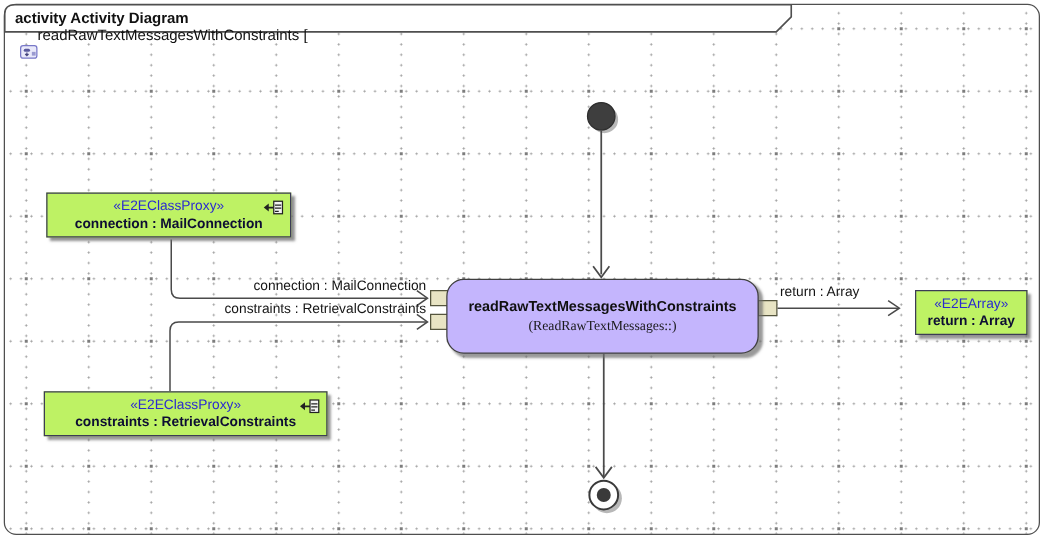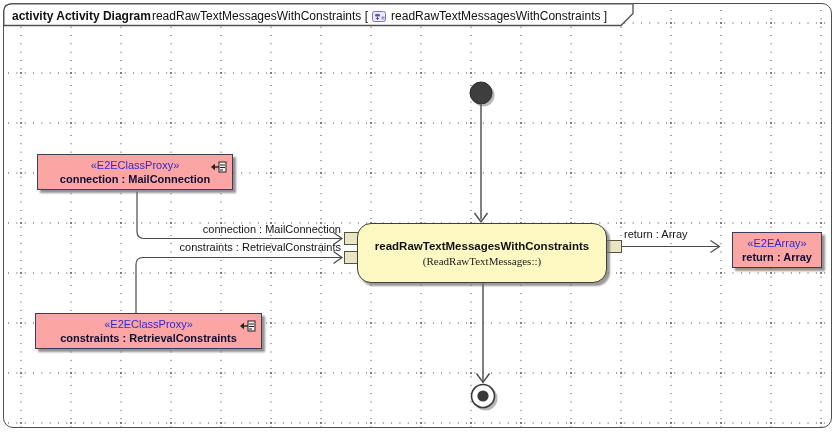--- a/index.html
+++ b/index.html
@@ -24,42 +24,42 @@
     background-size: 50px 50px, 8.333px 50px, 50px 8.333px;
     background-position: 42px 44px, 42px 44px, 42px 44px;
   }
   svg.overlay { position:absolute; left:0; top:0; z-index:2; }
   .htm { position:absolute; z-index:3; }
 
   
   .heading-text {
     left:12px; top:7px; height:16px;
     font-size:12px; color:#111; white-space:nowrap;
-    display:flex; align-items:flex-end;
+    display:flex; align-items:flex-start;flex-direction:column;
   }
   .heading-text .kw { font-weight:bold; }
-  .heading-text .nm { margin-left:1px; }
+  .heading-text .nm { margin-left:18px; }
   .heading-text .ic { margin:0 4px; display:inline-flex; }
 
   
   .objbox {
-    background:#fca5a5;
+    background:#bef264;
     border:1px solid #3c3c55;
     box-shadow:3px 3px 2px rgba(110,110,110,0.75);
     text-align:center;
     padding-top:3px;
   }
   .objbox .stereo { font-size:11px; color:#2b2bd0; line-height:14px; }
   .objbox .name   { font-size:11px; font-weight:bold; color:#0d0d33; line-height:15px; }
   .objbox .corner-icon { position:absolute; right:5px; top:4px; }
 
   
   .action {
     left:357px; top:223px; width:250px; height:60px;
-    background:#fef9c3;
+    background:#c4b5fd;
     border:1.4px solid #3f3f3f;
     border-radius:14px;
     box-shadow:3px 3px 2px rgba(110,110,110,0.7);
     display:flex; flex-direction:column; align-items:center; justify-content:center;
   }
   .action .name { font-size:11.5px; font-weight:bold; color:#101010; line-height:15px; }
   .action .ns   { font-size:11px; color:#1a1a1a; line-height:14px;font-family:Liberation Serif, serif; }
 
   
   .edge-label {
@@ -111,21 +111,20 @@
     <span class="kw">activity Activity Diagram</span>
     <span class="nm">readRawTextMessagesWithConstraints [</span>
     <span class="ic">
       <svg width="15" height="13" viewBox="0 0 15 13">
         <rect x="0.5" y="1.5" width="13" height="10" rx="2" fill="#e9e9fa" stroke="#7878c8" stroke-width="1"></rect>
         <rect x="3" y="4" width="5" height="2.4" rx="1.2" fill="#5a5a9e"></rect>
         <path d="M5.5,7 L5.5,9.2 M4.2,8.2 L5.5,9.5 L6.8,8.2" stroke="#44447e" stroke-width="1" fill="none"></path>
         <rect x="9.5" y="6.5" width="3" height="3" fill="#9a9ad0"></rect>
       </svg>
     </span>
-    <span>readRawTextMessagesWithConstraints ]</span>
   </div>
 
   <div class="htm objbox" style="left:37px; top:154px; width:196px; height:36px;">
     <div class="stereo">«E2EClassProxy»</div>
     <div class="name">connection : MailConnection</div>
     <span class="corner-icon">
       <svg width="17" height="12" viewBox="0 0 17 12">
         <path d="M1,6 L5,2.8 L5,9.2 Z" fill="#222"></path>
         <line x1="4" y1="6" x2="9" y2="6" stroke="#222" stroke-width="1.4"></line>
         <rect x="9" y="1" width="7" height="10" fill="#f2f2f2" stroke="#222" stroke-width="1"></rect>

